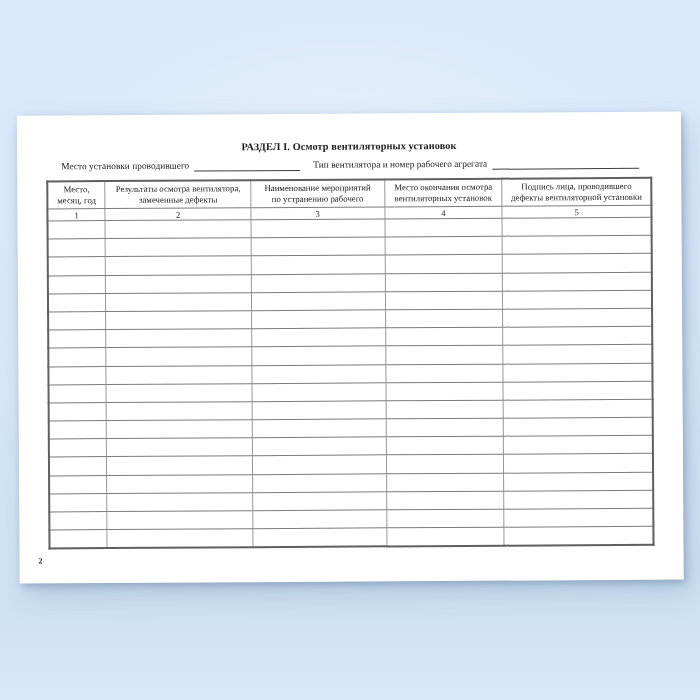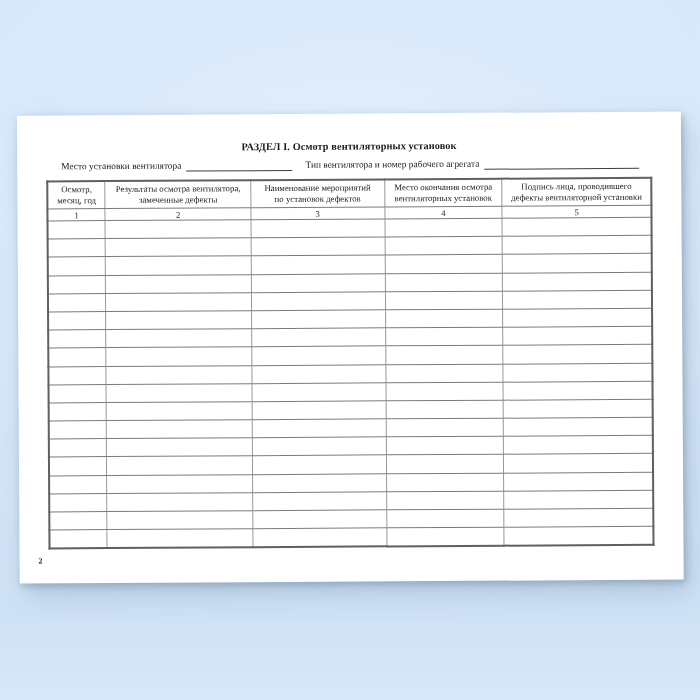--- a/index.html
+++ b/index.html
@@ -63,43 +63,43 @@
 </head>
 <body>
 
 <div class="bg">
   <div class="page">
     <div class="page-inner">
 
       <div class="doc-title">РАЗДЕЛ I. Осмотр вентиляторных установок</div>
 
       <div class="fields-row">
-        <span>Место установки вентилятора</span>
+        <span>Место установки проводившего</span>
         <span class="blank blank-1"></span>
         <span class="fields-gap"></span>
         <span>Тип вентилятора и номер рабочего агрегата</span>
         <span class="blank blank-2"></span>
       </div>
 
       <table class="form">
         <colgroup>
           <col class="c1">
             <col class="c2">
             <col class="c3">
             <col class="c4">
             <col class="c5">
         </colgroup>
         <thead>
           <tr>
-            <th class="head-cell">Осмотр,
+            <th class="head-cell">Место,
 месяц, год</th>
             <th class="head-cell">Результаты осмотра вентилятора,
 замеченные дефекты</th>
             <th class="head-cell">Наименование мероприятий
-по установок дефектов</th>
+по устранению рабочего</th>
             <th class="head-cell">Место окончания осмотра
 вентиляторных установок</th>
             <th class="head-cell">Подпись лица, проводившего
 дефекты вентиляторной установки</th>
           </tr>
           <tr>
             <td class="num-cell">1</td>
             <td class="num-cell">2</td>
             <td class="num-cell">3</td>
             <td class="num-cell">4</td>

